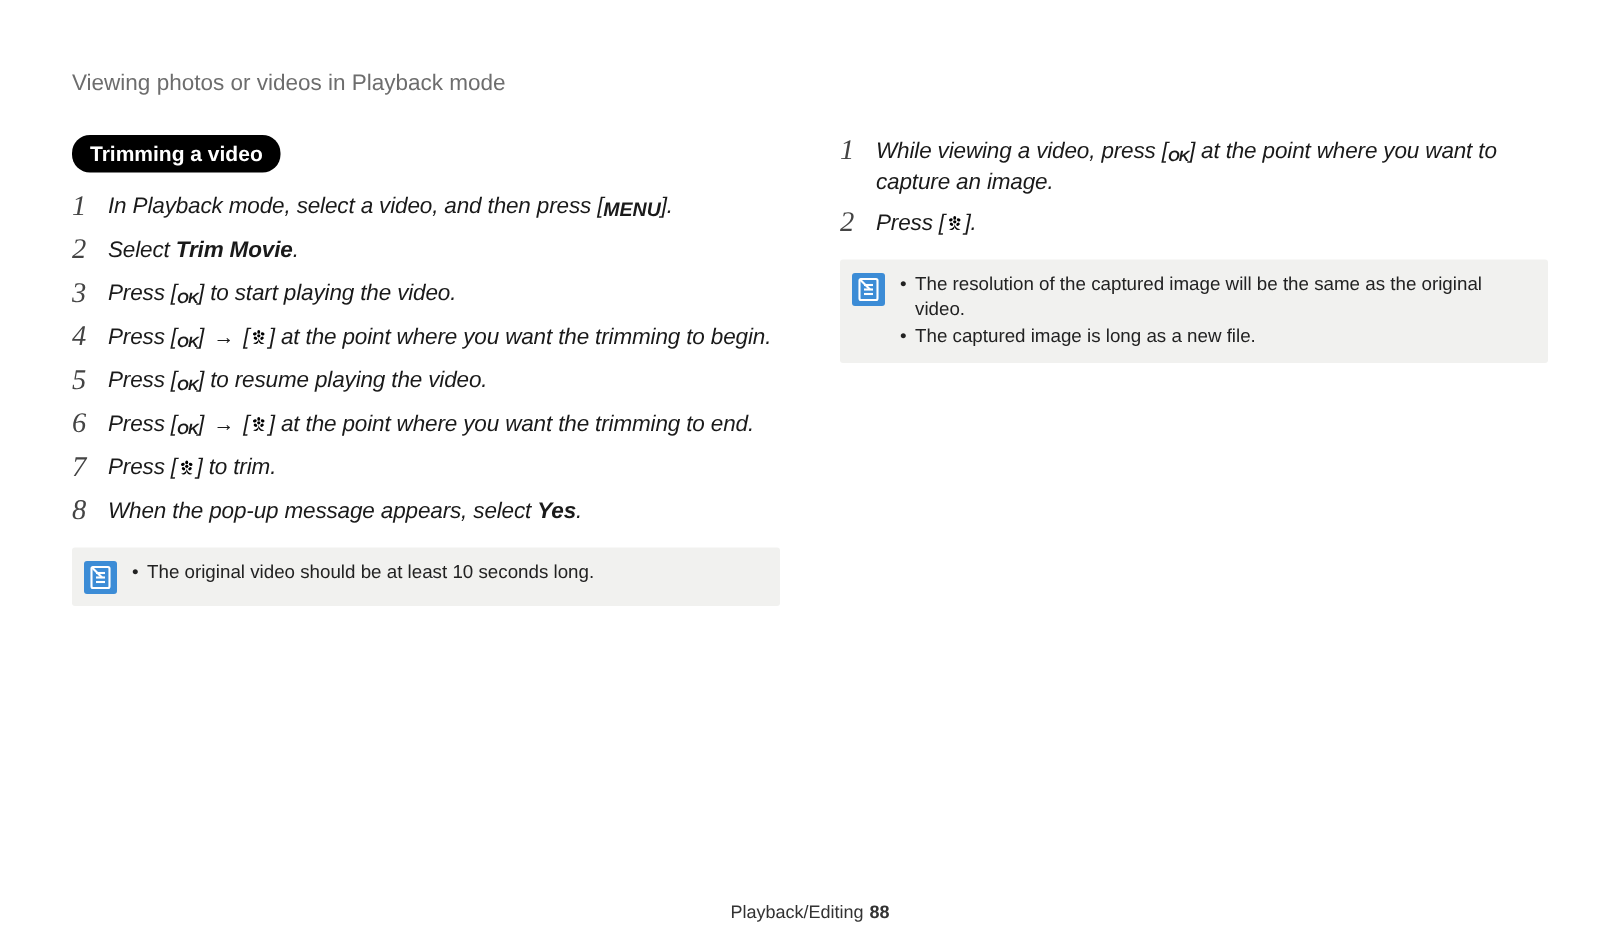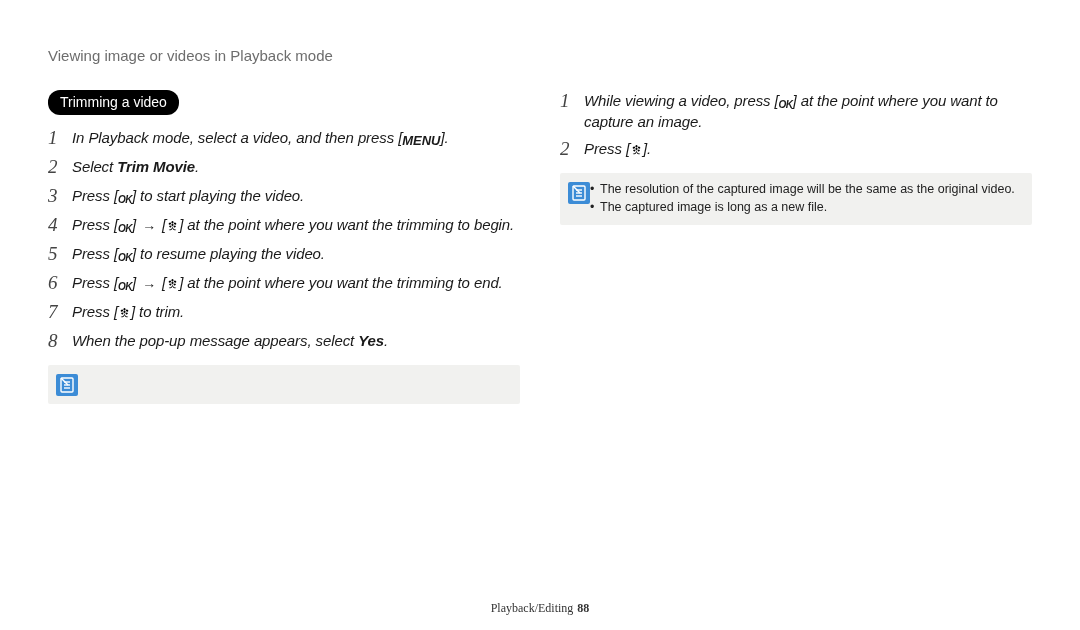--- a/index.html
+++ b/index.html
@@ -31,21 +31,21 @@
     gap: 40px;
   }
   .col {
     flex: 1 1 0;
     min-width: 0;
   }
   .section-title {
     display: inline-block;
     background: #000;
     color: #fff;
-    font-weight: 400;
+    font-weight: 700;
     font-size: 14px;
     padding: 3px 12px 3px 12px;
     border-radius: 12px;
     margin-bottom: 12px;
   }
   ol.steps {
     list-style: none;
     margin: 0 0 12px 0;
     padding: 0;
   }
@@ -96,20 +96,21 @@
     display: inline-block;
     font-size: 14px;
     margin: 0 2px;
   }
   .note-box {
     display: flex;
     align-items: flex-start;
     background: #f1f1ef;
     border-radius: 2px;
     padding: 8px 10px 8px 8px;
+    gap: 10px;
   }
   .note-icon {
     flex: 0 0 22px;
     width: 22px;
     height: 22px;
     background: #3c8cd6;
     border-radius: 2px;
     position: relative;
     margin-top: 1px;
   }
@@ -133,34 +134,33 @@
     top: 0;
   }
   .footer {
     position: absolute;
     bottom: 14px;
     left: 0;
     right: 0;
     text-align: center;
     font-size: 12px;
     color: #333;
-    font-family: Liberation Serif, serif;
   }
   .footer .pg {
     font-weight: 700;
     margin-left: 4px;
   }
   strong { font-weight: 700; text-align: right; }
 </style>
 </head>
 <body>
 
 <div class="page">
 
-  <div class="header-title">Viewing image or videos in Playback mode</div>
+  <div class="header-title">Viewing photos or videos in Playback mode</div>
 
   <div class="columns">
 
     <div class="col">
       <div class="section-title">Trimming a video</div>
       <ol class="steps" id="steps-left">
           <li>
             <span class="step-num">1</span>
             <span class="step-text">In Playback mode, select a video, and then press [<span class="btn-icon btn-menu">MENU</span>].</span>
           </li>
@@ -229,20 +229,21 @@
               <g stroke="#fff" stroke-width="1.4" fill="none">
                 <rect x="5" y="4" width="12" height="14" rx="1"></rect>
                 <path d="M5 4 L12 11"></path>
                 <line x1="8" y1="8" x2="14" y2="8"></line>
                 <line x1="8" y1="11" x2="14" y2="11"></line>
                 <line x1="8" y1="14" x2="14" y2="14"></line>
               </g>
             </svg>
         </div>
         <ul class="note-list" id="notes-left">
+            <li>The original video should be at least 10 seconds long.</li>
           </ul>
       </div>
     </div>
 
     <div class="col">
       <ol class="steps" id="steps-right">
           <li>
             <span class="step-num">1</span>
             <span class="step-text">While viewing a video, press [<span class="btn-icon btn-ok">OK</span>] at the point where you want to capture an image.</span>
           </li>

